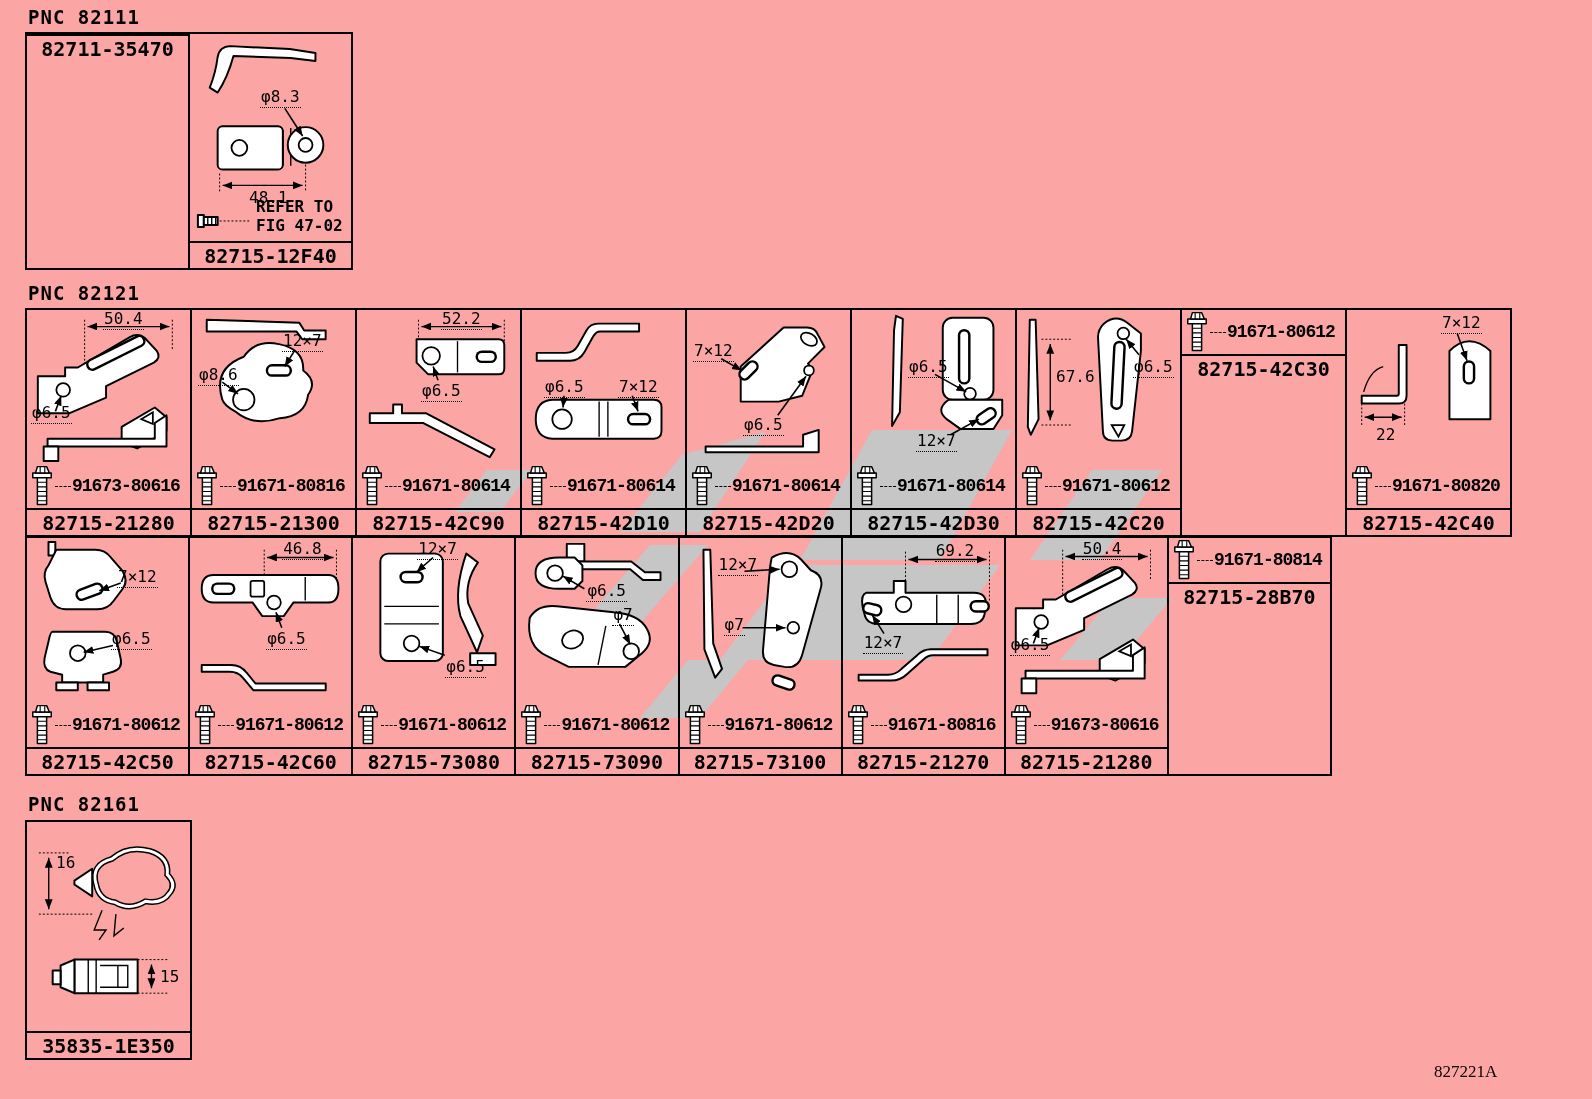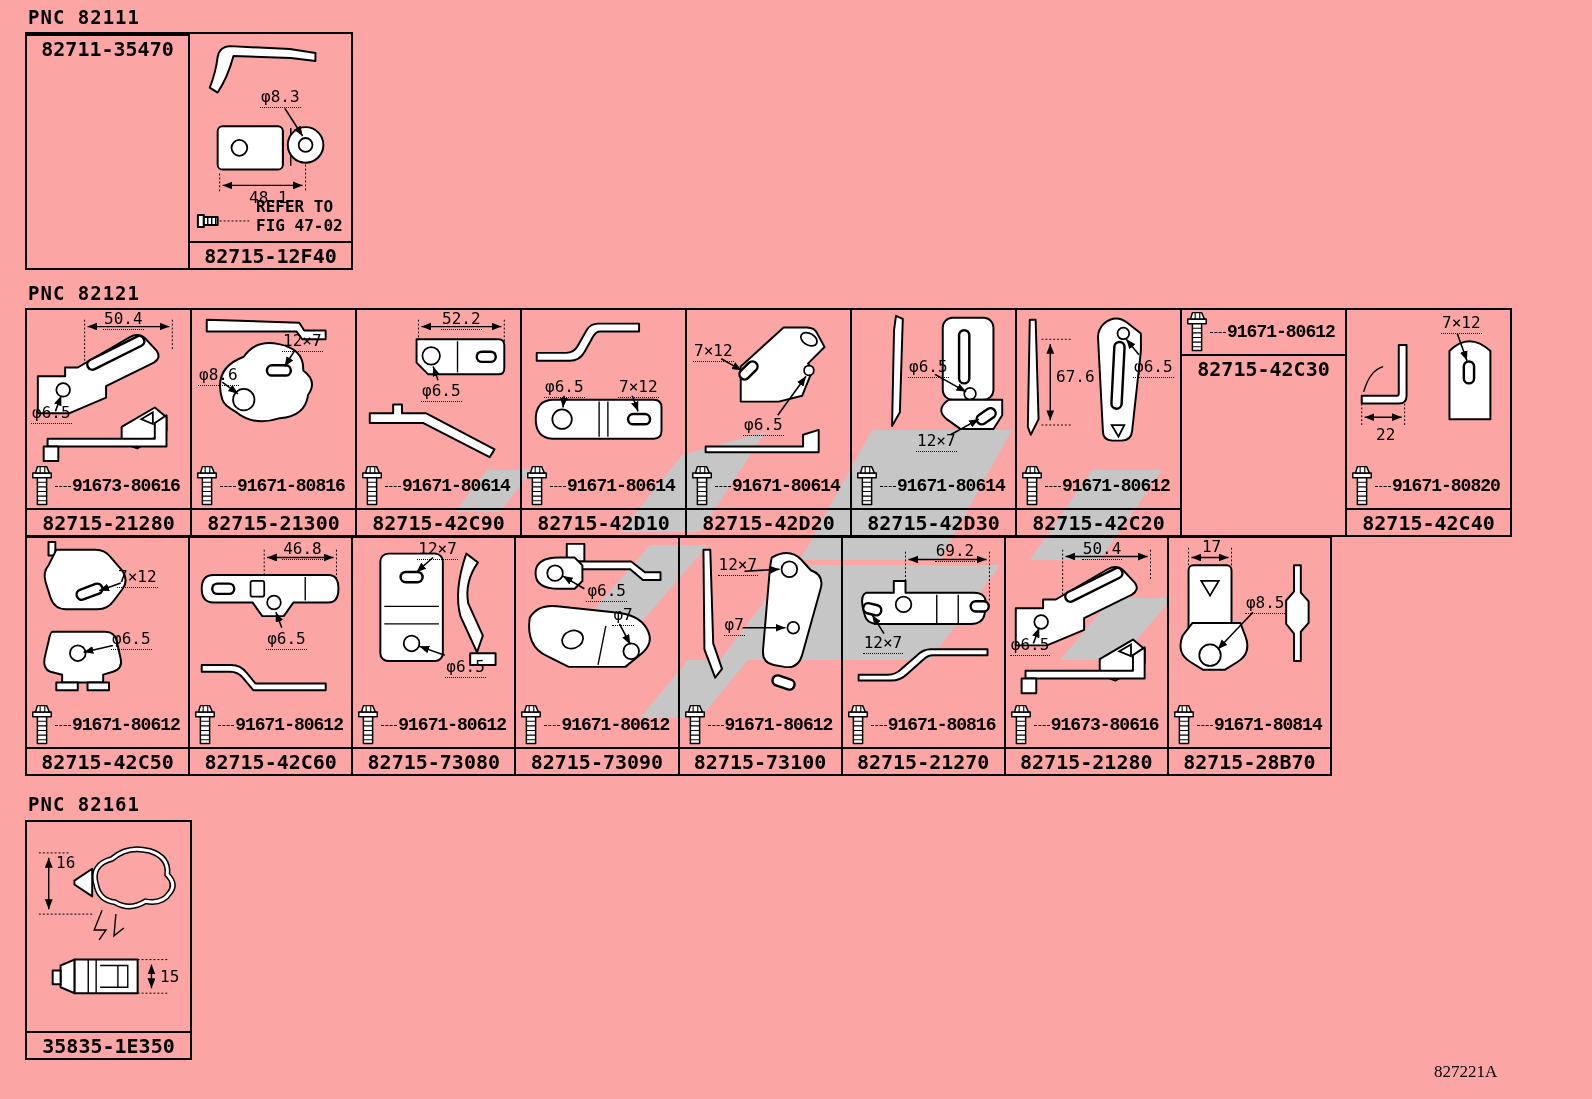--- a/index.html
+++ b/index.html
@@ -519,35 +519,20 @@
           <svg class="bolticon">
               <use href="#bolt"></use>
             </svg>
           <span class="bleader"></span>
           <span class="boltnum">91673-80616</span>
         </div>
         <div class="pn">82715-21280</div>
       </div>
 
       <div class="cell">
-        <div class="draw">
-          <svg viewBox="0 0 165 169">
-            <line class="xt" x1="20" y1="10" x2="20" y2="30"></line>
-            <line class="xt" x1="64" y1="10" x2="64" y2="30"></line>
-            <line class="da" x1="23" y1="20" x2="61" y2="20" marker-start="url(#ah)" marker-end="url(#ah)"></line>
-            <rect class="o" x="20" y="28" width="44" height="72" rx="5"></rect>
-            <path class="hole" d="M33,44 h18 l-9,15 z"></path>
-            <path class="o" d="M14,100 q-7,18 8,27 l13,8 h22 l13,-8 q15,-9 8,-27 l-5,-13 h-49 z"></path>
-            <circle class="hole" cx="42" cy="120" r="11"></circle>
-            <line class="ld" x1="86" y1="76" x2="50" y2="114" marker-end="url(#ah)"></line>
-            <path class="o" d="M128,28 h7 v28 l8,9 v22 l-8,9 v30 h-7 v-28 l-8,-10 v-24 l8,-9 z"></path>
-          </svg>
-          <span class="dimlbl" style="left:32px;top:0px;border-bottom:none">17</span>
-          <span class="dimlbl" style="left:76px;top:56px">φ8.5</span>
-        </div>
         <div class="boltrow">
           <svg class="bolticon">
               <use href="#bolt"></use>
             </svg>
           <span class="bleader"></span>
           <span class="boltnum">91671-80814</span>
         </div>
         <div class="pn">82715-28B70</div>
       </div>
     </div>

